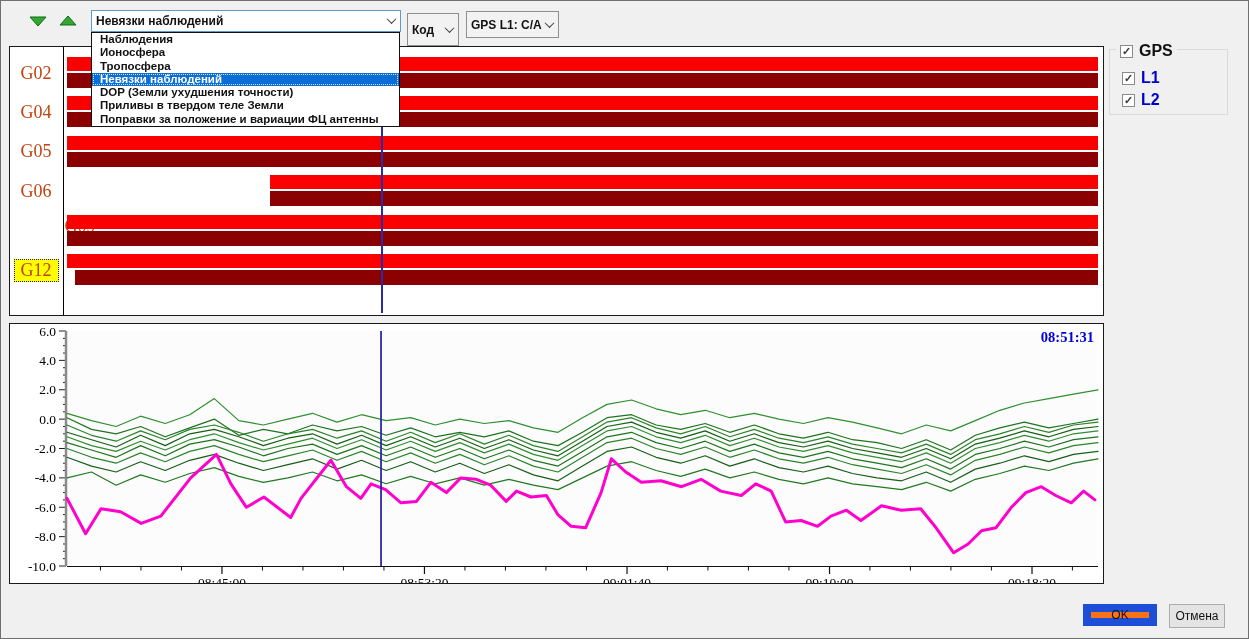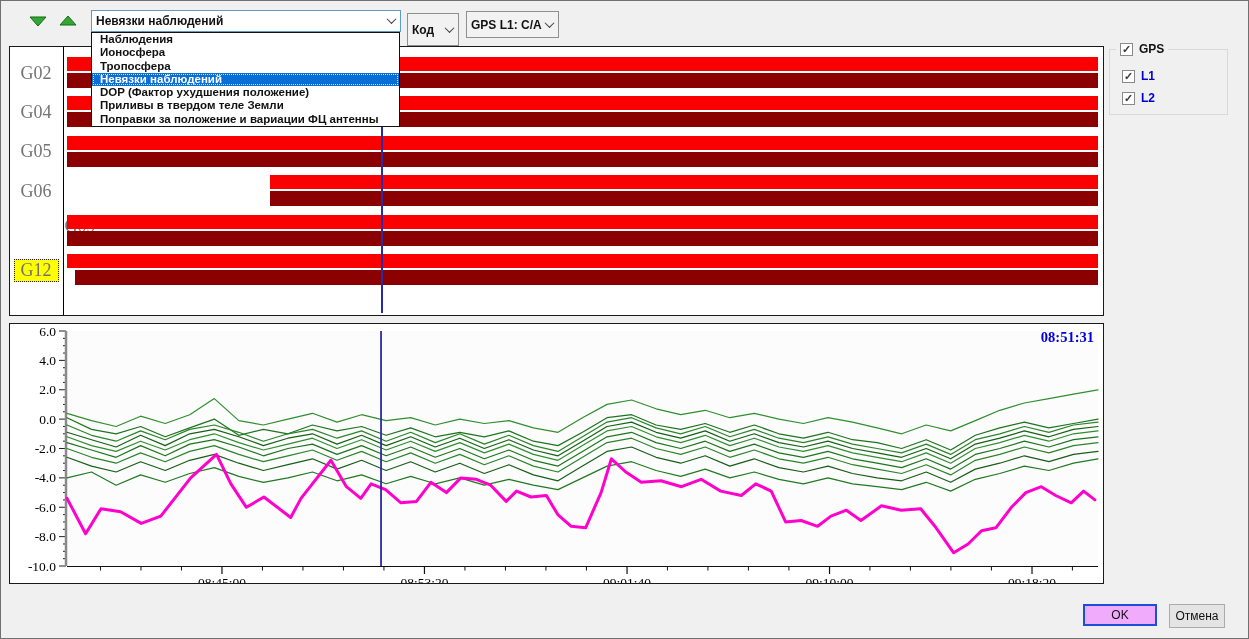--- a/index.html
+++ b/index.html
@@ -18,34 +18,34 @@
   
   #dropdown-list{box-sizing:border-box;background:#fff;border:1px solid #111;z-index:30;}
   .dd-item{height:13.3px;line-height:13.3px;font-size:11.5px;font-weight:bold;color:#111;
            padding-left:8px;white-space:nowrap;cursor:default;}
   .dd-item.sel{background:#0a6ed6;color:#fff;outline:1px dotted #d7e6f5;outline-offset:-2px;}
   
   .panel{box-sizing:border-box;background:#fff;border:1px solid #1a1a1a;}
   
   #gantt-sep{width:1px;background:#000;}
   .sat-label{position:absolute;left:0;width:52px;text-align:center;
-             font-family:"Liberation Serif",serif;font-size:18px;color:#737373;line-height:22px;}
+             font-family:"Liberation Serif",serif;font-size:18px;color:#c2410c;line-height:22px;}
   .sat-label .hl{background:#ffff00;border:1px dotted #222;padding:0 6px;display:inline-block;line-height:21px;}
   .bar{position:absolute;}
   
   .grp{box-sizing:border-box;border:1px solid #d9d9d9;}
   .cb-row{position:absolute;display:flex;align-items:center;gap:6px;}
   .cb{width:13px;height:13px;background:#fff;border:1px solid #8a8a8a;box-sizing:border-box;
       font-size:11px;line-height:11px;color:#3d3d3d;text-align:center;font-weight:bold;cursor:pointer;}
-  .cb-label{font-size:12px;font-weight:bold;color:#111;}
+  .cb-label{font-size:16px;font-weight:bold;color:#111;}
   .cb-label.blue{color:#0000cd;}
   
   .btn{box-sizing:border-box;display:flex;align-items:center;justify-content:center;
        font-size:12px;color:#111;background:#e4e4e4;border:1px solid #ababab;cursor:pointer;}
-  .btn.default{border:2px solid #1d4ed8;background:#f0abfc;}
+  .btn.default{border:8px solid #1d4ed8;background:#f97316;}
   
   text.yt, text.xt{font-family:"Liberation Serif",serif;font-size:13.5px;fill:#000;}
   #cursor-timestamp{font-family:"Liberation Serif",serif;font-weight:bold;font-size:14.5px;color:#0000d8;}
 </style>
 </head>
 <body>
 
 <div id="app">
 
   <div class="abs tri-btn" style="left:26px;top:12px;">
@@ -62,21 +62,21 @@
   <div class="abs combo" style="left:90px;top:9px;width:310px;height:22px;">
     <span>Невязки наблюдений</span>
     <span class="chev"></span>
   </div>
 
   <div id="dropdown-list" class="abs" style="left:90px;top:31px;width:309px;">
       <div class="dd-item">Наблюдения</div>
       <div class="dd-item">Ионосфера</div>
       <div class="dd-item">Тропосфера</div>
       <div class="dd-item sel">Невязки наблюдений</div>
-      <div class="dd-item">DOP (Фактор ухудшения положение)</div>
+      <div class="dd-item">DOP (Земли ухудшения точности)</div>
       <div class="dd-item">Приливы в твердом теле Земли</div>
       <div class="dd-item">Поправки за положение и вариации ФЦ антенны</div>
     </div>
 
   <div class="abs combo gray" style="left:406px;top:12px;width:52px;height:33px;">
     <span>Код</span>
     <span class="chev"></span>
   </div>
 
   <div class="abs combo gray" style="left:465px;top:10px;width:93px;height:27px;">

